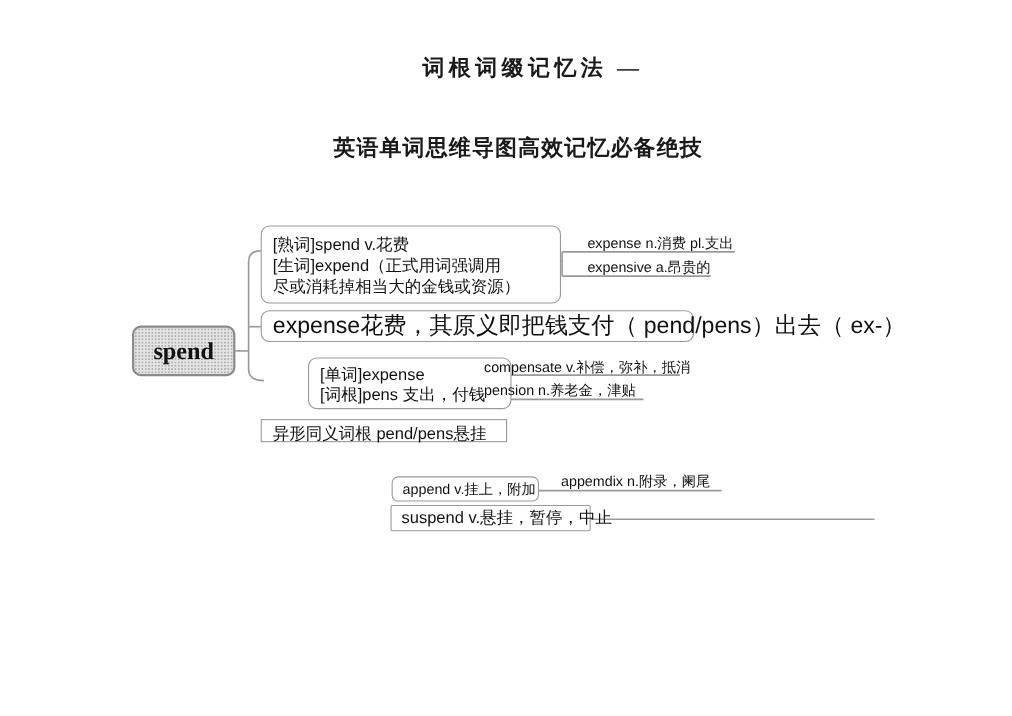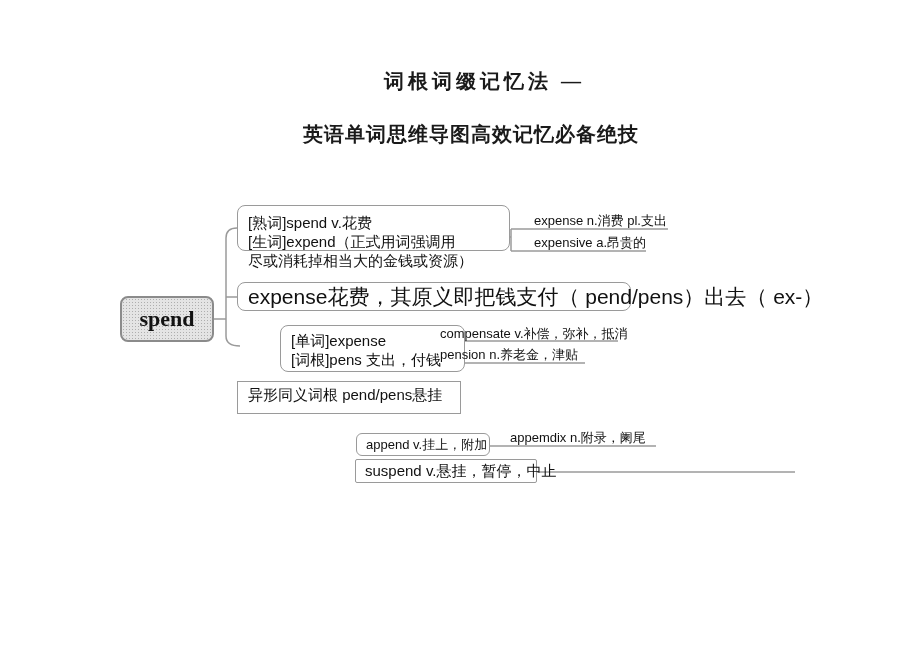--- a/index.html
+++ b/index.html
@@ -4,39 +4,39 @@
 <style>
   html,body{margin:0;padding:0;background:#fff;}
   .page{
     position:relative;width:920px;height:651px;background:#ffffff;overflow:hidden;
     font-family:"Liberation Sans","DejaVu Sans",sans-serif;color:#111;
   }
   .title{
     position:absolute;font-family:"Liberation Serif","DejaVu Serif",serif;
     font-weight:bold;font-size:20px;color:#1a1a1a;white-space:nowrap;
   }
-  .title.t1{left:384px;top:68px;letter-spacing:4px;}
+  .title.t1{left:384px;top:48px;letter-spacing:4px;}
   .title.t2{left:303px;top:121px;letter-spacing:1px;}
   svg.connectors{position:absolute;left:0;top:0;pointer-events:none;}
   .node{
     position:absolute;box-sizing:border-box;border:1.5px solid #9a9a9a;
     border-radius:8px;background:#fff;white-space:nowrap;color:#111;
   }
   .root-node{
     left:120px;top:296px;width:94px;height:46px;border:2px solid #8b8b8b;
     background-color:#e4e4e4;
     background-image:radial-gradient(circle,#aeaeae 0.8px,transparent 1px);
     background-size:3px 3px;
     display:flex;align-items:center;justify-content:center;
     font-family:"Liberation Serif","DejaVu Serif",serif;font-weight:bold;font-size:22px;
   }
-  .box1{left:237px;top:205px;width:273px;height:46px;padding:7px 0 0 10px;font-size:15px;line-height:19px;}
+  .box1{left:237px;top:205px;width:273px;height:71px;padding:7px 0 0 10px;font-size:15px;line-height:19px;}
   .box2{left:237px;top:282px;width:394px;height:29px;font-size:21px;line-height:27px;padding-left:10px;}
   .box3{left:240px;top:325px;width:185px;height:47px;padding:5px 0 0 10px;font-size:15px;line-height:19px;margin-left:40px;}
-  .box4{left:237px;top:381px;width:224px;height:33px;border-radius:0;font-size:15px;line-height:25px;padding-left:10px;}
+  .box4{left:237px;top:381px;width:224px;height:21px;border-radius:0;font-size:15px;line-height:25px;padding-left:10px;}
   .boxA{left:356px;top:433px;width:134px;height:23px;border-radius:6px;font-size:13px;line-height:21px;padding-left:9px;}
   .boxB{left:355px;top:459px;width:182px;height:24px;border-radius:2px;font-size:15px;line-height:22px;padding-left:9px;}
   .callout{position:absolute;font-size:13px;white-space:nowrap;color:#111;}
   .lbl-expense{left:534px;top:212px;}
   .lbl-expensive{left:534px;top:234px;}
   .lbl-compensate{left:440px;top:325px;}
   .lbl-pension{left:440px;top:346px;}
   .lbl-appemdix{left:510px;top:429px;}
   .lbl-suspension{left:558px;top:455px;}
 </style>

